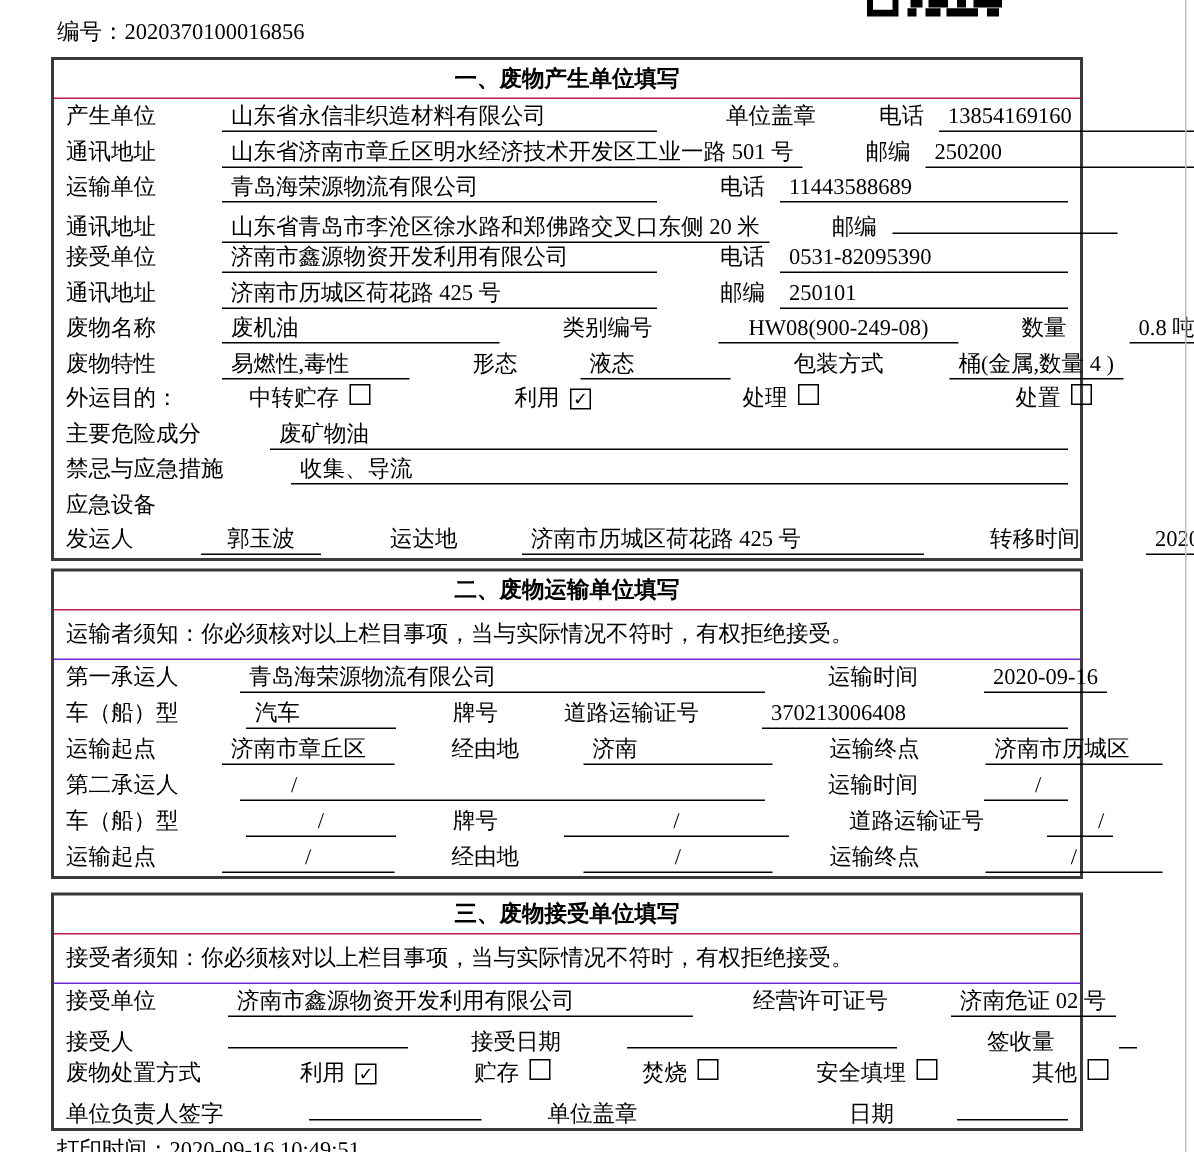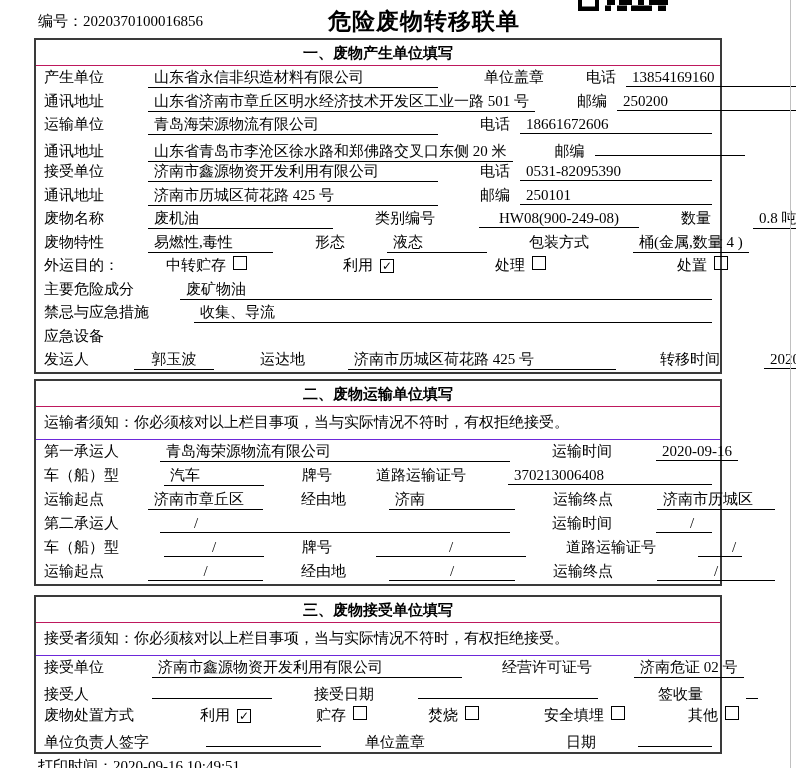--- a/index.html
+++ b/index.html
@@ -56,21 +56,20 @@
   .ml105{margin-left:105px}
   .print-line{font-size:15px;padding:3px 0 0 4px;white-space:nowrap;}
 </style>
 </head>
 <body>
 
 <div class="doc">
 
   <div class="hdr">
     <div class="serial"><span>编号：</span><span>2020370100016856</span></div>
-    <div class="doc-title">危险废物转移联单</div>
     <svg class="qr" width="92" height="12" viewBox="0 0 92 12">
       <rect x="0" y="0" width="21" height="11" fill="#000"></rect>
       <rect x="4" y="-2" width="13" height="8.5" fill="#fff"></rect>
       <rect x="29" y="0" width="8" height="5" fill="#000"></rect>
       <rect x="41" y="0" width="13" height="5" fill="#000"></rect>
       <rect x="60" y="0" width="6" height="5" fill="#000"></rect>
       <rect x="71" y="0" width="19" height="5" fill="#000"></rect>
       <rect x="27" y="5.5" width="6" height="5.5" fill="#000"></rect>
       <rect x="39" y="5.5" width="10" height="5.5" fill="#000"></rect>
       <rect x="53" y="5.5" width="21" height="5.5" fill="#000"></rect>
@@ -98,21 +97,21 @@
           <span class="rlbl">邮编</span>
           <span class="val rval">250200</span>
         </span>
     </div>
 
     <div class="row s1row">
       <span class="lbl w64">运输单位</span>
       <span class="val grow ml8">青岛海荣源物流有限公司</span>
       <span class="rgroup">
           <span class="rlbl">电话</span>
-          <span class="val rval">18661672606</span>
+          <span class="val rval">11443588689</span>
         </span>
     </div>
 
     <div class="row s1row">
       <span class="lbl w64">通讯地址</span>
       <span class="val grow ml8">山东省青岛市李沧区徐水路和郑佛路交叉口东侧 20 米</span>
       <span class="rgroup">
           <span class="rlbl">邮编</span>
           <span class="val rval-short"></span>
         </span>

